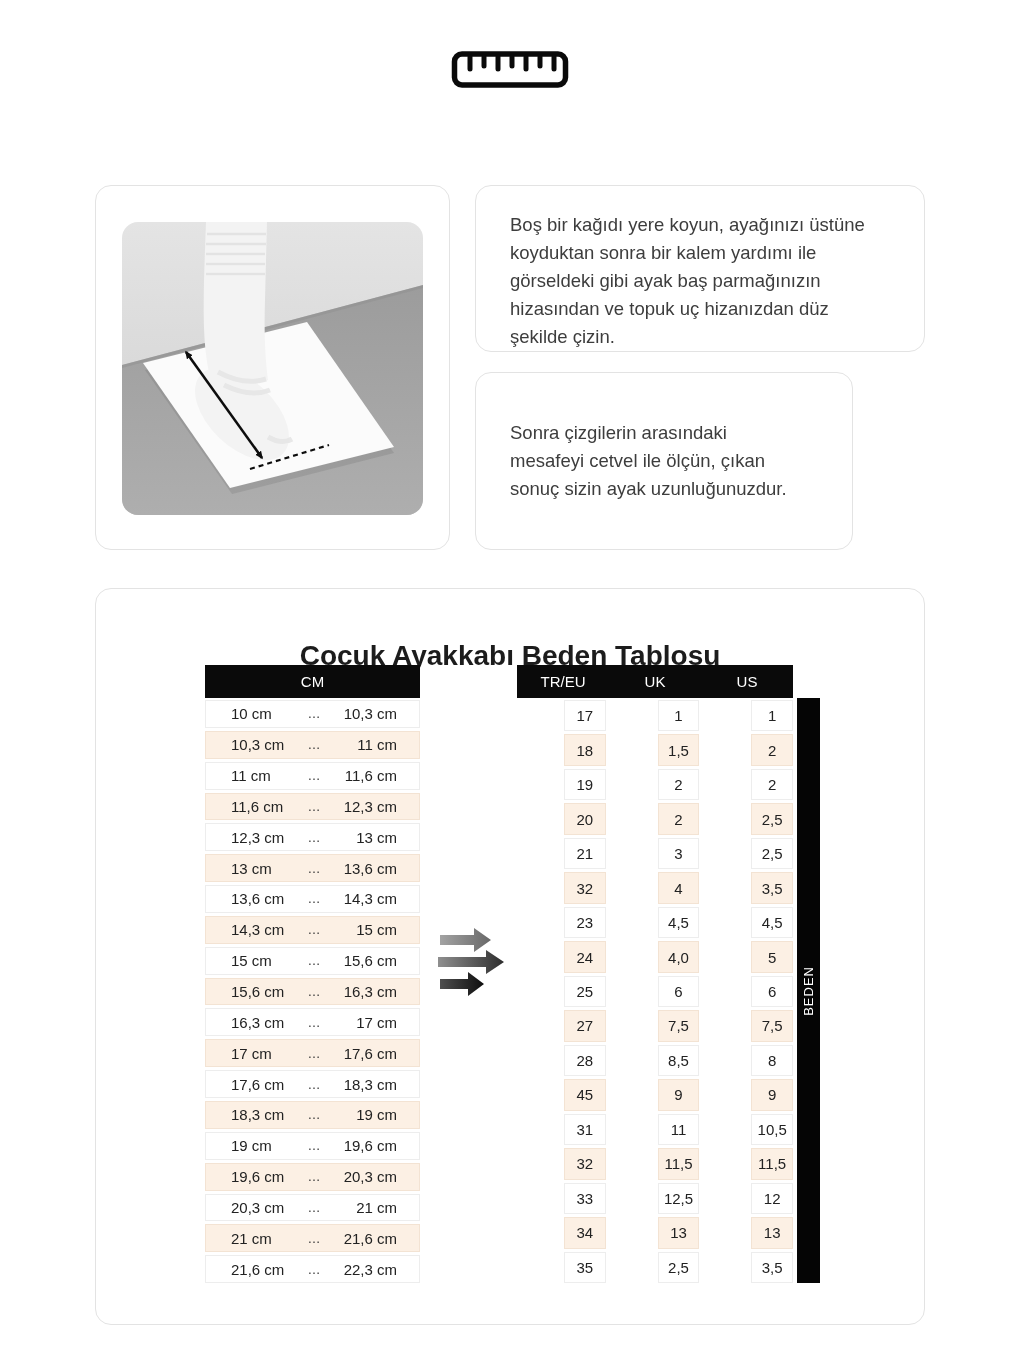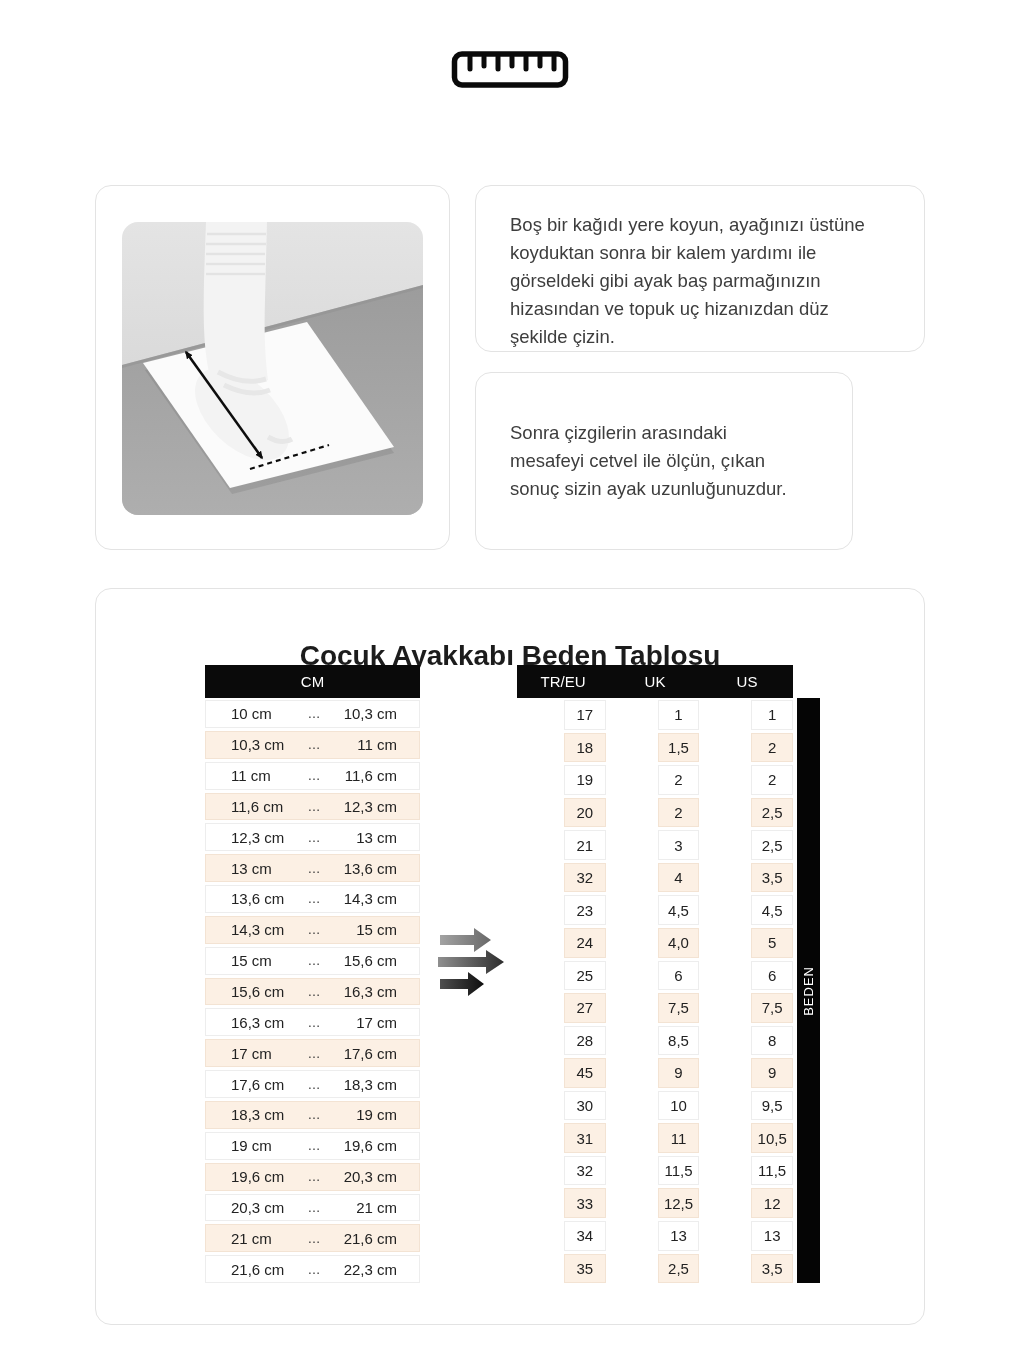--- a/index.html
+++ b/index.html
@@ -353,25 +353,20 @@
     <span class="size-cell">8,5</span>
     <span class="size-cell">8</span>
   </div>
 
   <div class="size-row">
     <span class="size-cell">45</span>
     <span class="size-cell">9</span>
     <span class="size-cell">9</span>
   </div>
 
-  <div class="size-row">
-    <span class="size-cell">30</span>
-    <span class="size-cell">10</span>
-    <span class="size-cell">9,5</span>
-  </div>
 
   <div class="size-row">
     <span class="size-cell">31</span>
     <span class="size-cell">11</span>
     <span class="size-cell">10,5</span>
   </div>
 
   <div class="size-row">
     <span class="size-cell">32</span>
     <span class="size-cell">11,5</span>

